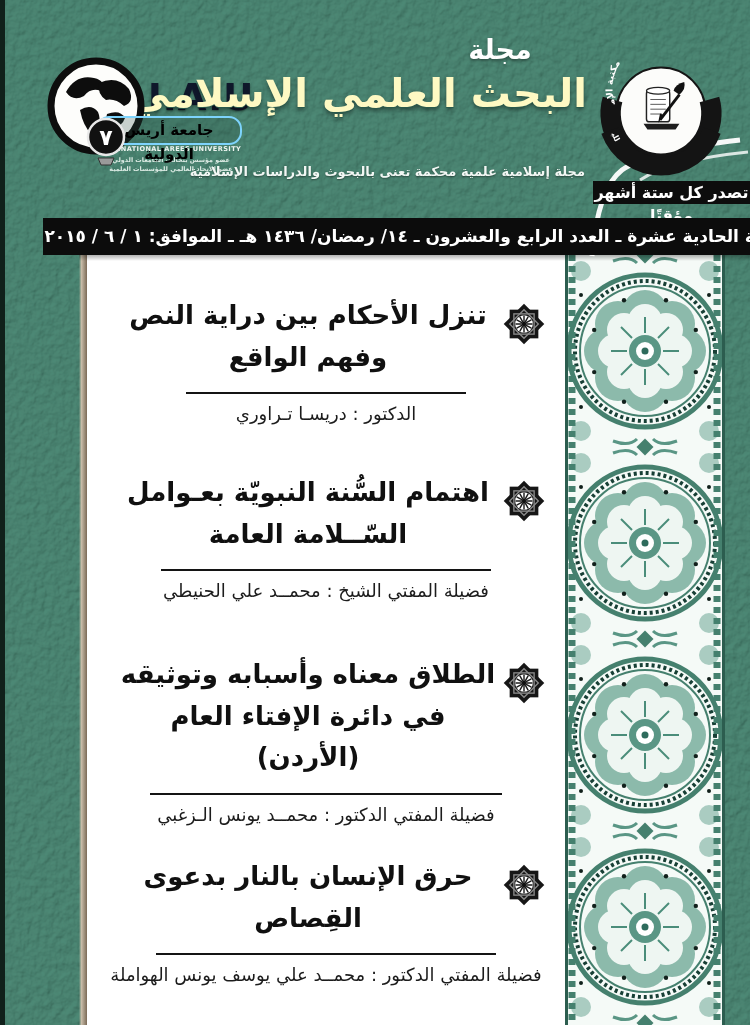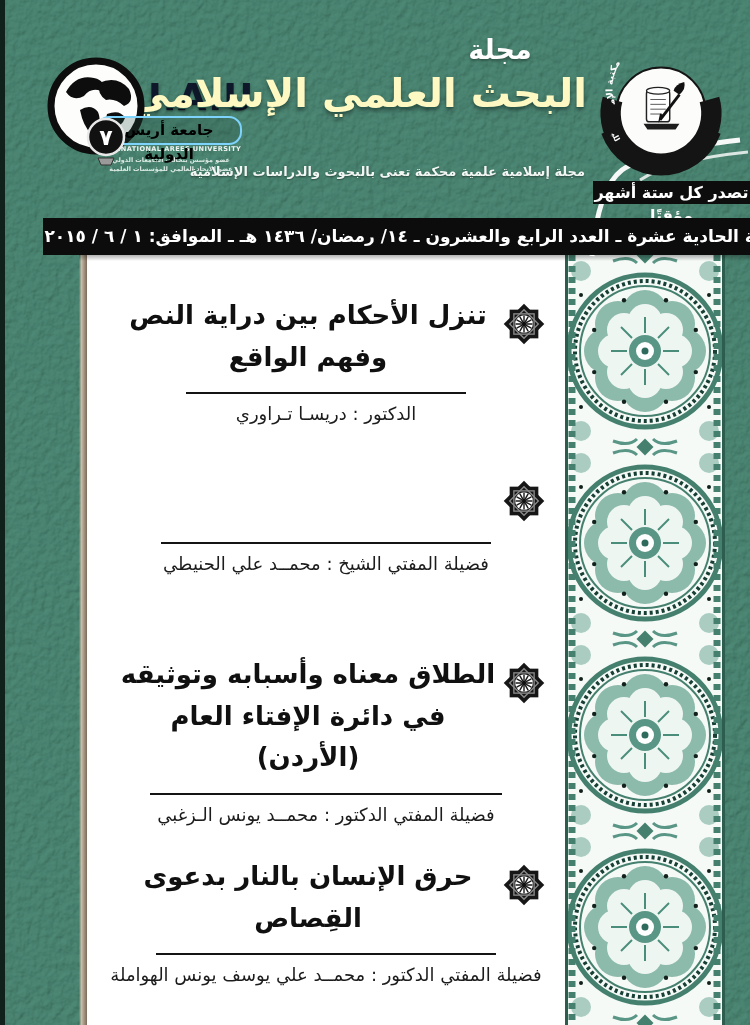--- a/index.html
+++ b/index.html
@@ -246,20 +246,24 @@
     </div>
     <div class="rule"></div>
     <div class="author">الدكتور : دريسـا تـراوري</div>
   </div>
 
   <div class="article a2">
     <div class="article-head">
       <svg class="rosette-box" width="54" height="54" viewBox="0 0 64 64">
           <use href="#rosette"></use>
         </svg>
+      <div class="titles">
+        <div>اهتمام السُّنة النبويّة بعـوامل</div>
+        <div>السّــلامة العامة</div>
+      </div>
     </div>
     <div class="rule"></div>
     <div class="author">فضيلة المفتي الشيخ : محمــد علي الحنيطي</div>
   </div>
 
   <div class="article a3">
     <div class="article-head">
       <svg class="rosette-box" width="54" height="54" viewBox="0 0 64 64">
           <use href="#rosette"></use>
         </svg>

